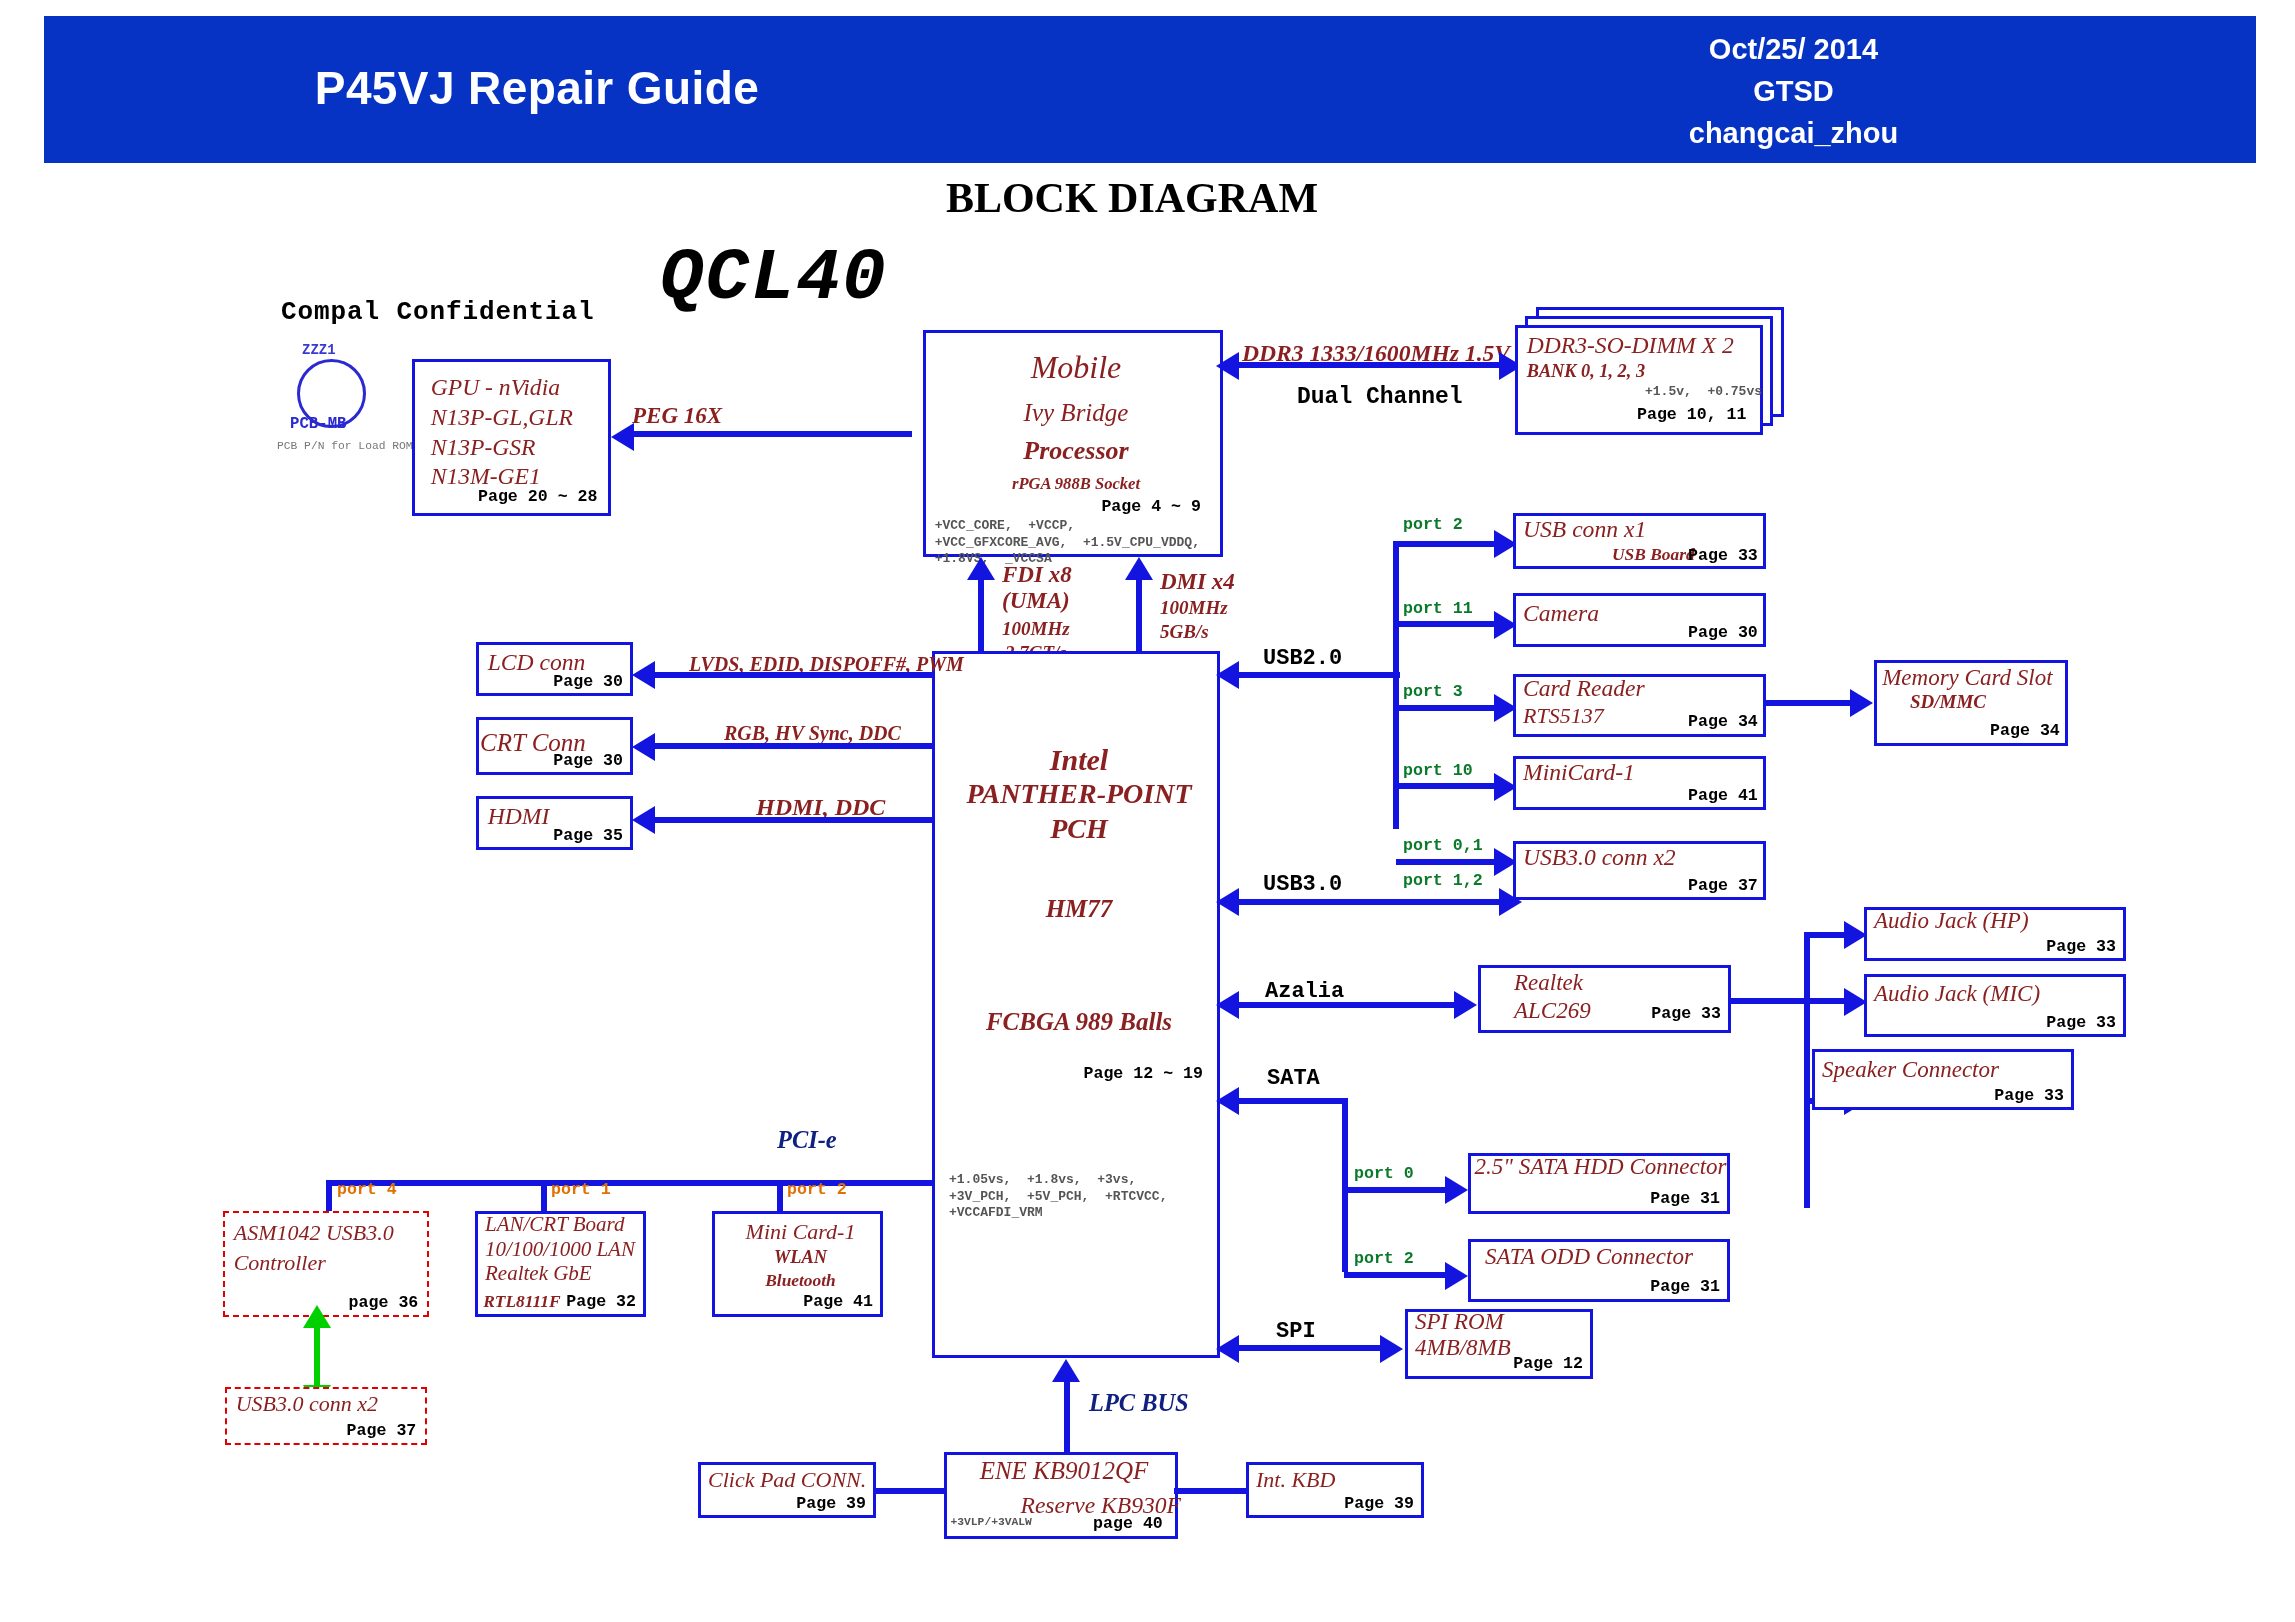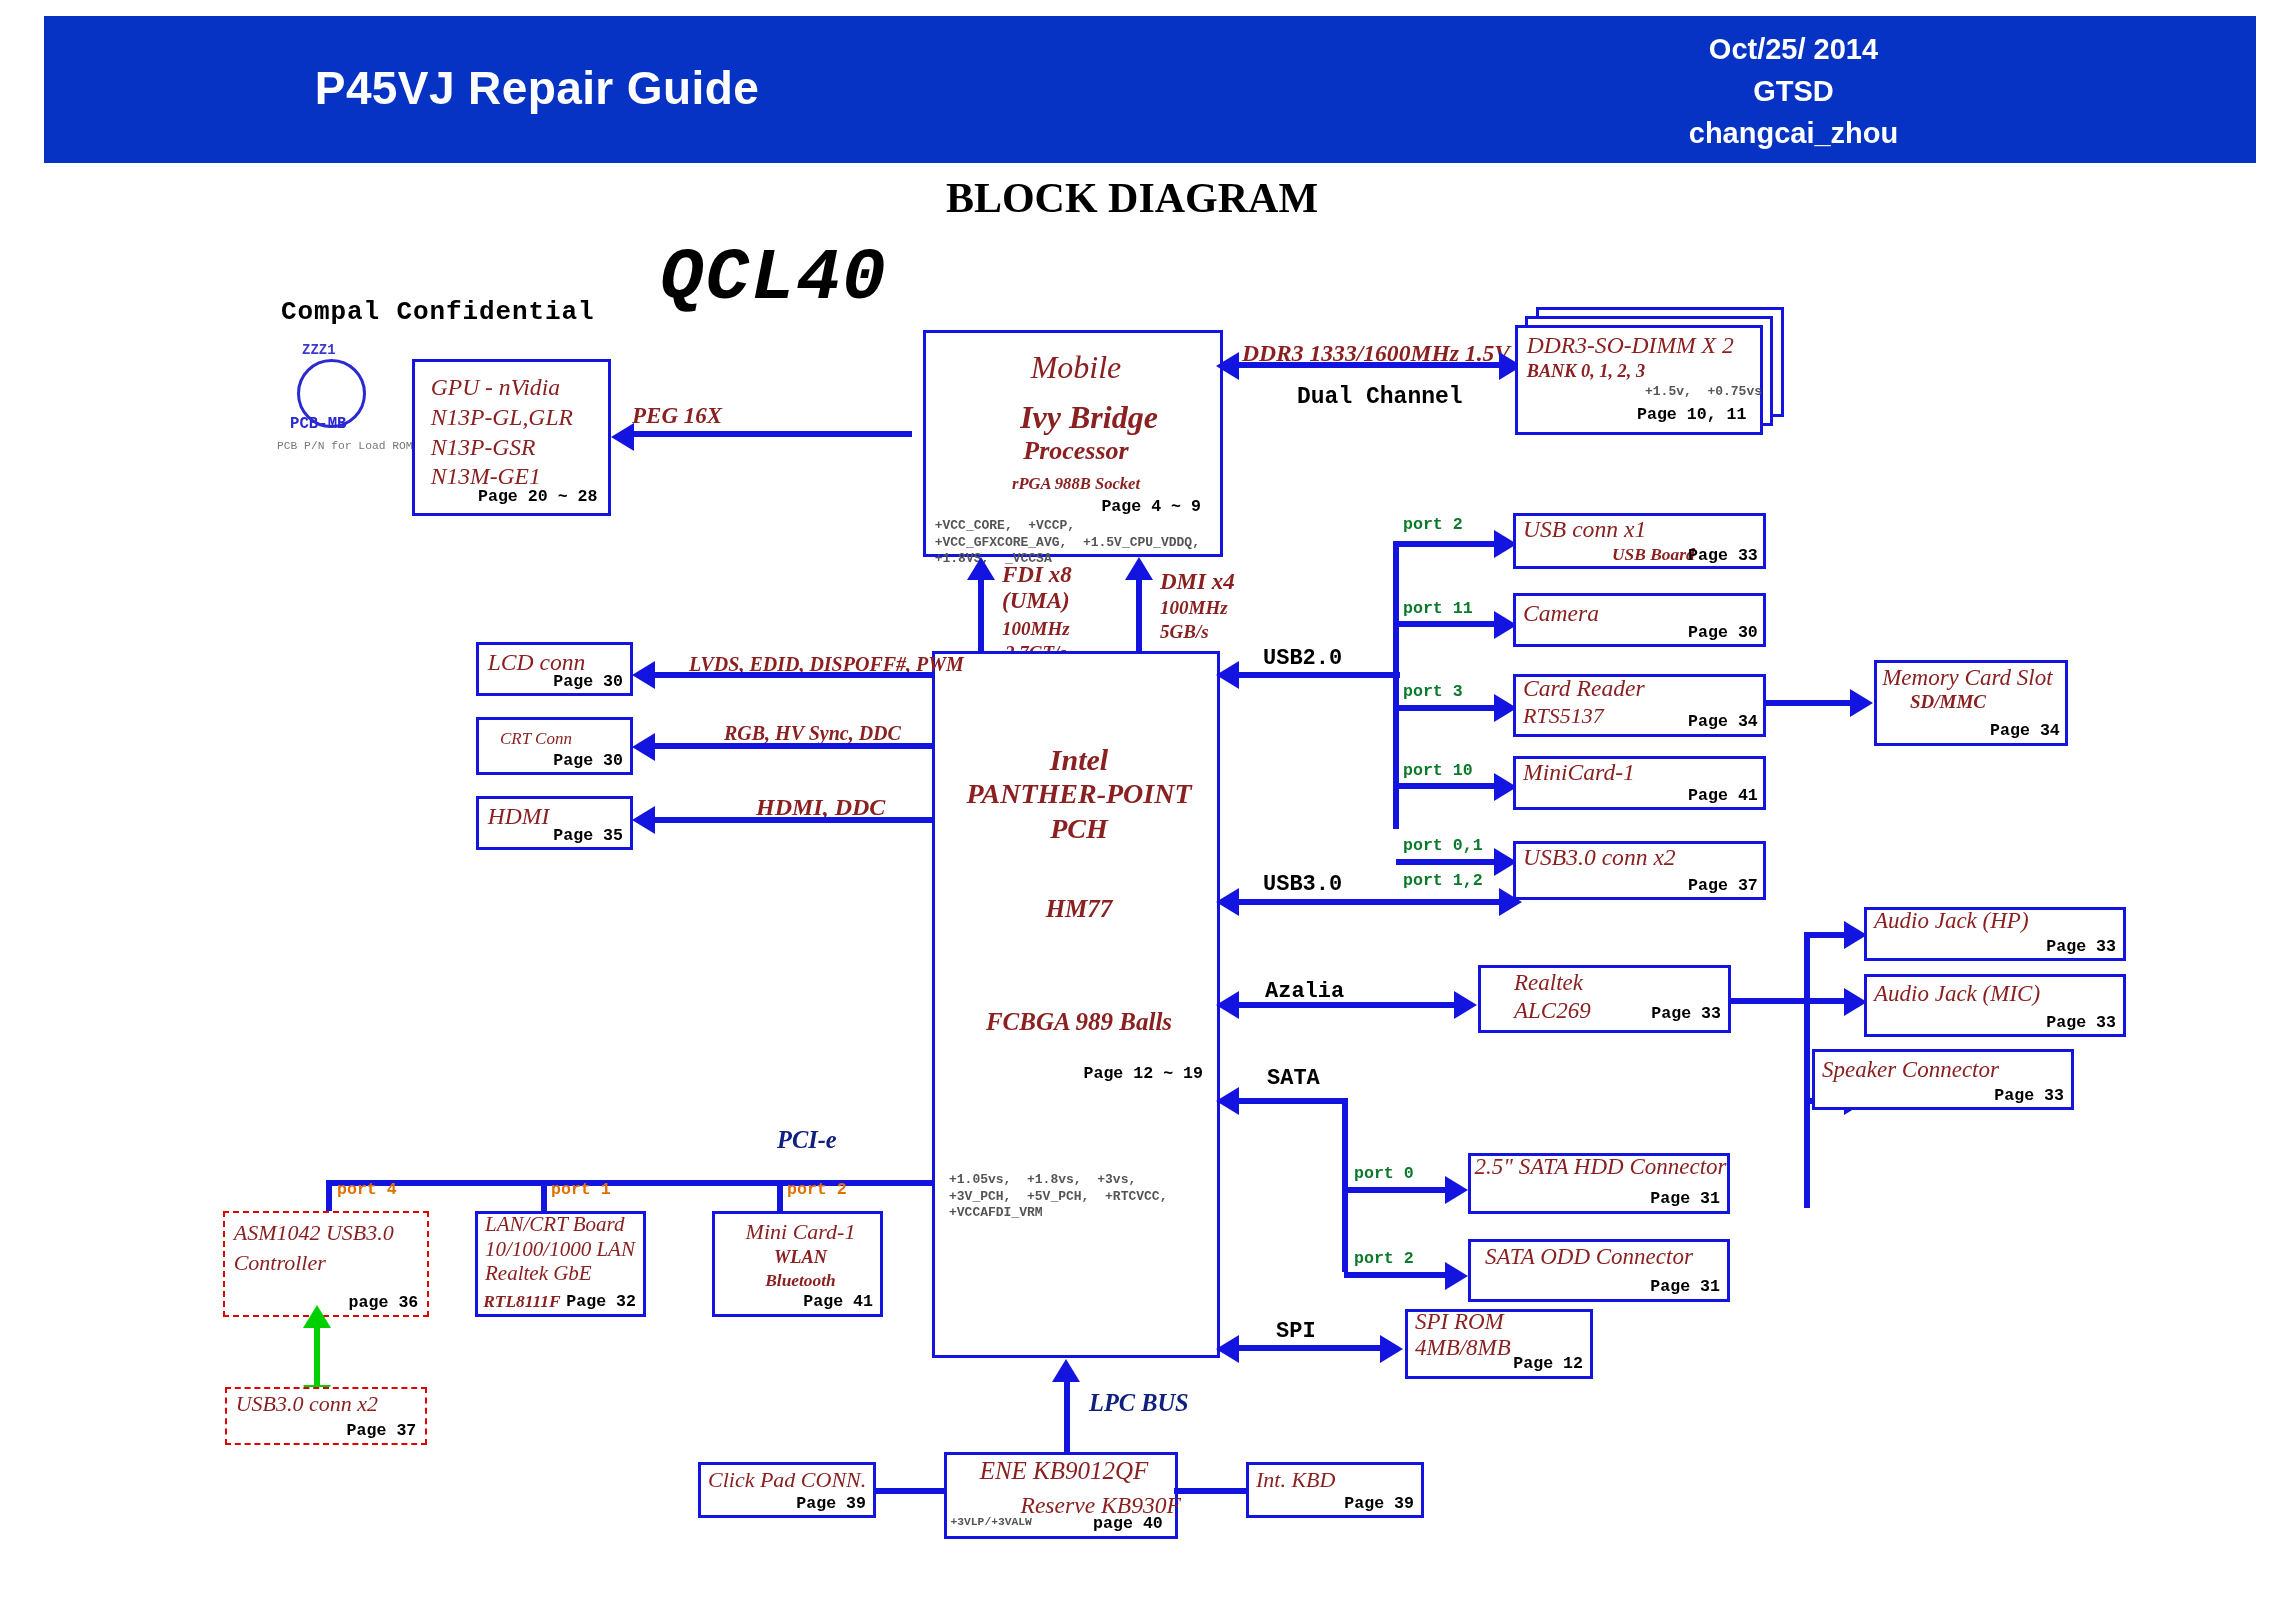--- a/index.html
+++ b/index.html
@@ -82,21 +82,21 @@
     <div class="t" style="left:15.7px;top:101px;font-size:23.6px;">N13M-GE1</div>
     <div class="pg" style="right:10.5px;bottom:7px;margin-top:13px;">Page 20 ~ 28</div>
   </div>
 
   <div class="lbl" style="left:632px;top:403px;font-size:23px;">PEG 16X</div>
   <div class="h" style="left:633px;top:431px;width:279px;"></div>
   <div class="ar ar-l" style="left:611px;top:423px;"></div>
 
   <div class="box" style="left:923px;top:330px;width:300px;height:227px;">
     <div class="t" style="left:0;top:15.7px;width:300px;text-align:center;font-size:32px;">Mobile</div>
-    <div class="t" style="left:13px;top:66px;width:300px;text-align:center;font-size:32px;font-weight:bold;">Ivy Bridge</div>
+    <div class="t" style="left:0;top:66px;width:300px;text-align:center;font-size:25px;font-weight:normal;">Ivy Bridge</div>
     <div class="t" style="left:0;top:103px;width:300px;text-align:center;font-size:26px;font-weight:bold;">Processor</div>
     <div class="t" style="left:0;top:141px;width:300px;text-align:center;font-size:16.6px;font-weight:bold;">rPGA 988B Socket</div>
     <div class="pg" style="right:19px;top:164px;">Page 4 ~ 9</div>
     <div class="vtxt" style="left:8.7px;top:185px;">+VCC_CORE,  +VCCP,
 +VCC_GFXCORE_AVG,  +1.5V_CPU_VDDQ,
 +1.8VS,  _VCCSA</div>
   </div>
 
   <div class="lbl" style="left:1242px;top:340px;font-size:23.6px;">DDR3 1333/1600MHz 1.5V</div>
   <div class="lblk" style="left:1297px;top:384px;font-size:23px;">Dual Channel</div>
@@ -144,21 +144,21 @@
 
   <div class="box" style="left:476px;top:642px;width:157px;height:54px;">
     <div class="t" style="left:8.7px;top:3.5px;font-size:23.6px;">LCD conn</div>
     <div class="pg" style="right:7px;bottom:1.7px;">Page 30</div>
   </div>
   <div class="lbl" style="left:689px;top:653px;font-size:20px;">LVDS, EDID, DISPOFF#, PWM</div>
   <div class="h" style="left:654px;top:672px;width:281px;"></div>
   <div class="ar ar-l" style="left:632px;top:661px;"></div>
 
   <div class="box" style="left:476px;top:717px;width:157px;height:58px;">
-    <div class="t" style="left:21px;top:8.7px;font-size:17px;">CRT Conn</div>
+    <div class="t" style="left:1px;top:8.7px;font-size:25px;">CRT Conn</div>
     <div class="pg" style="right:7px;bottom:1.7px;">Page 30</div>
   </div>
   <div class="lbl" style="left:724px;top:722px;font-size:20px;">RGB, HV Sync, DDC</div>
   <div class="h" style="left:654px;top:743px;width:281px;"></div>
   <div class="ar ar-l" style="left:632px;top:733px;"></div>
 
   <div class="box" style="left:476px;top:796px;width:157px;height:54px;">
     <div class="t" style="left:8.7px;top:3.5px;font-size:23.6px;">HDMI</div>
     <div class="pg" style="right:7px;bottom:1.7px;">Page 35</div>
   </div>

